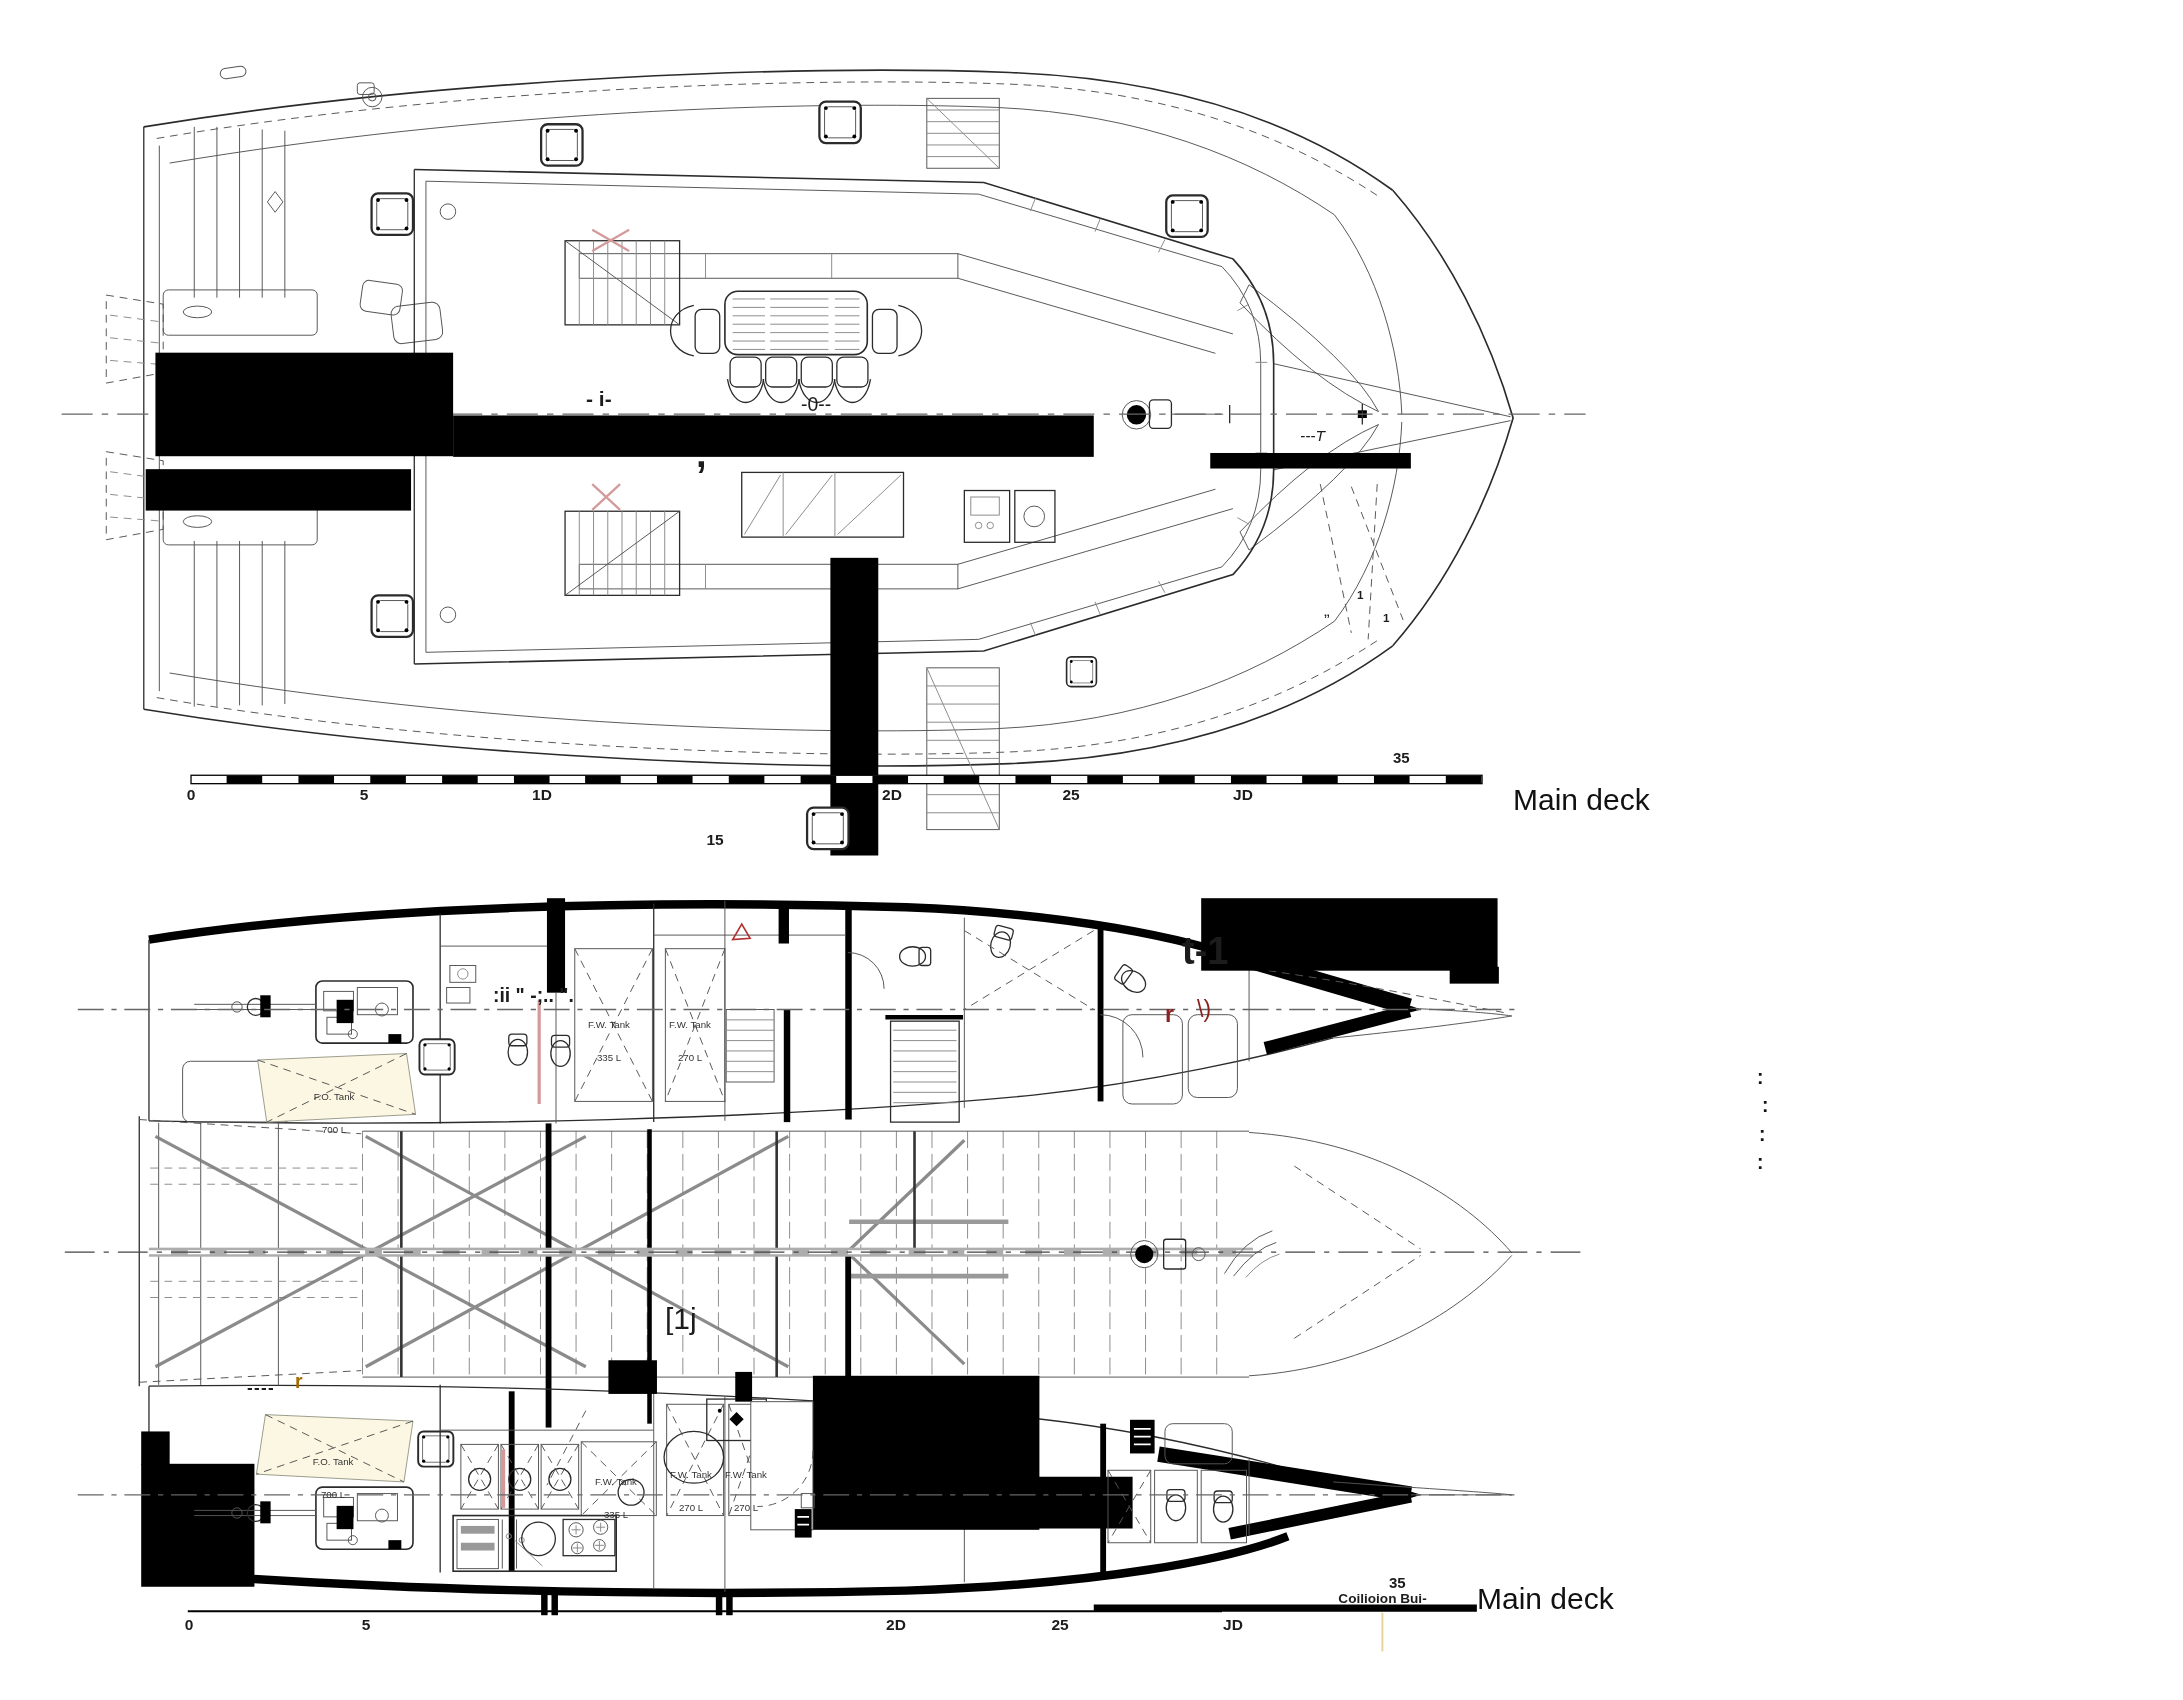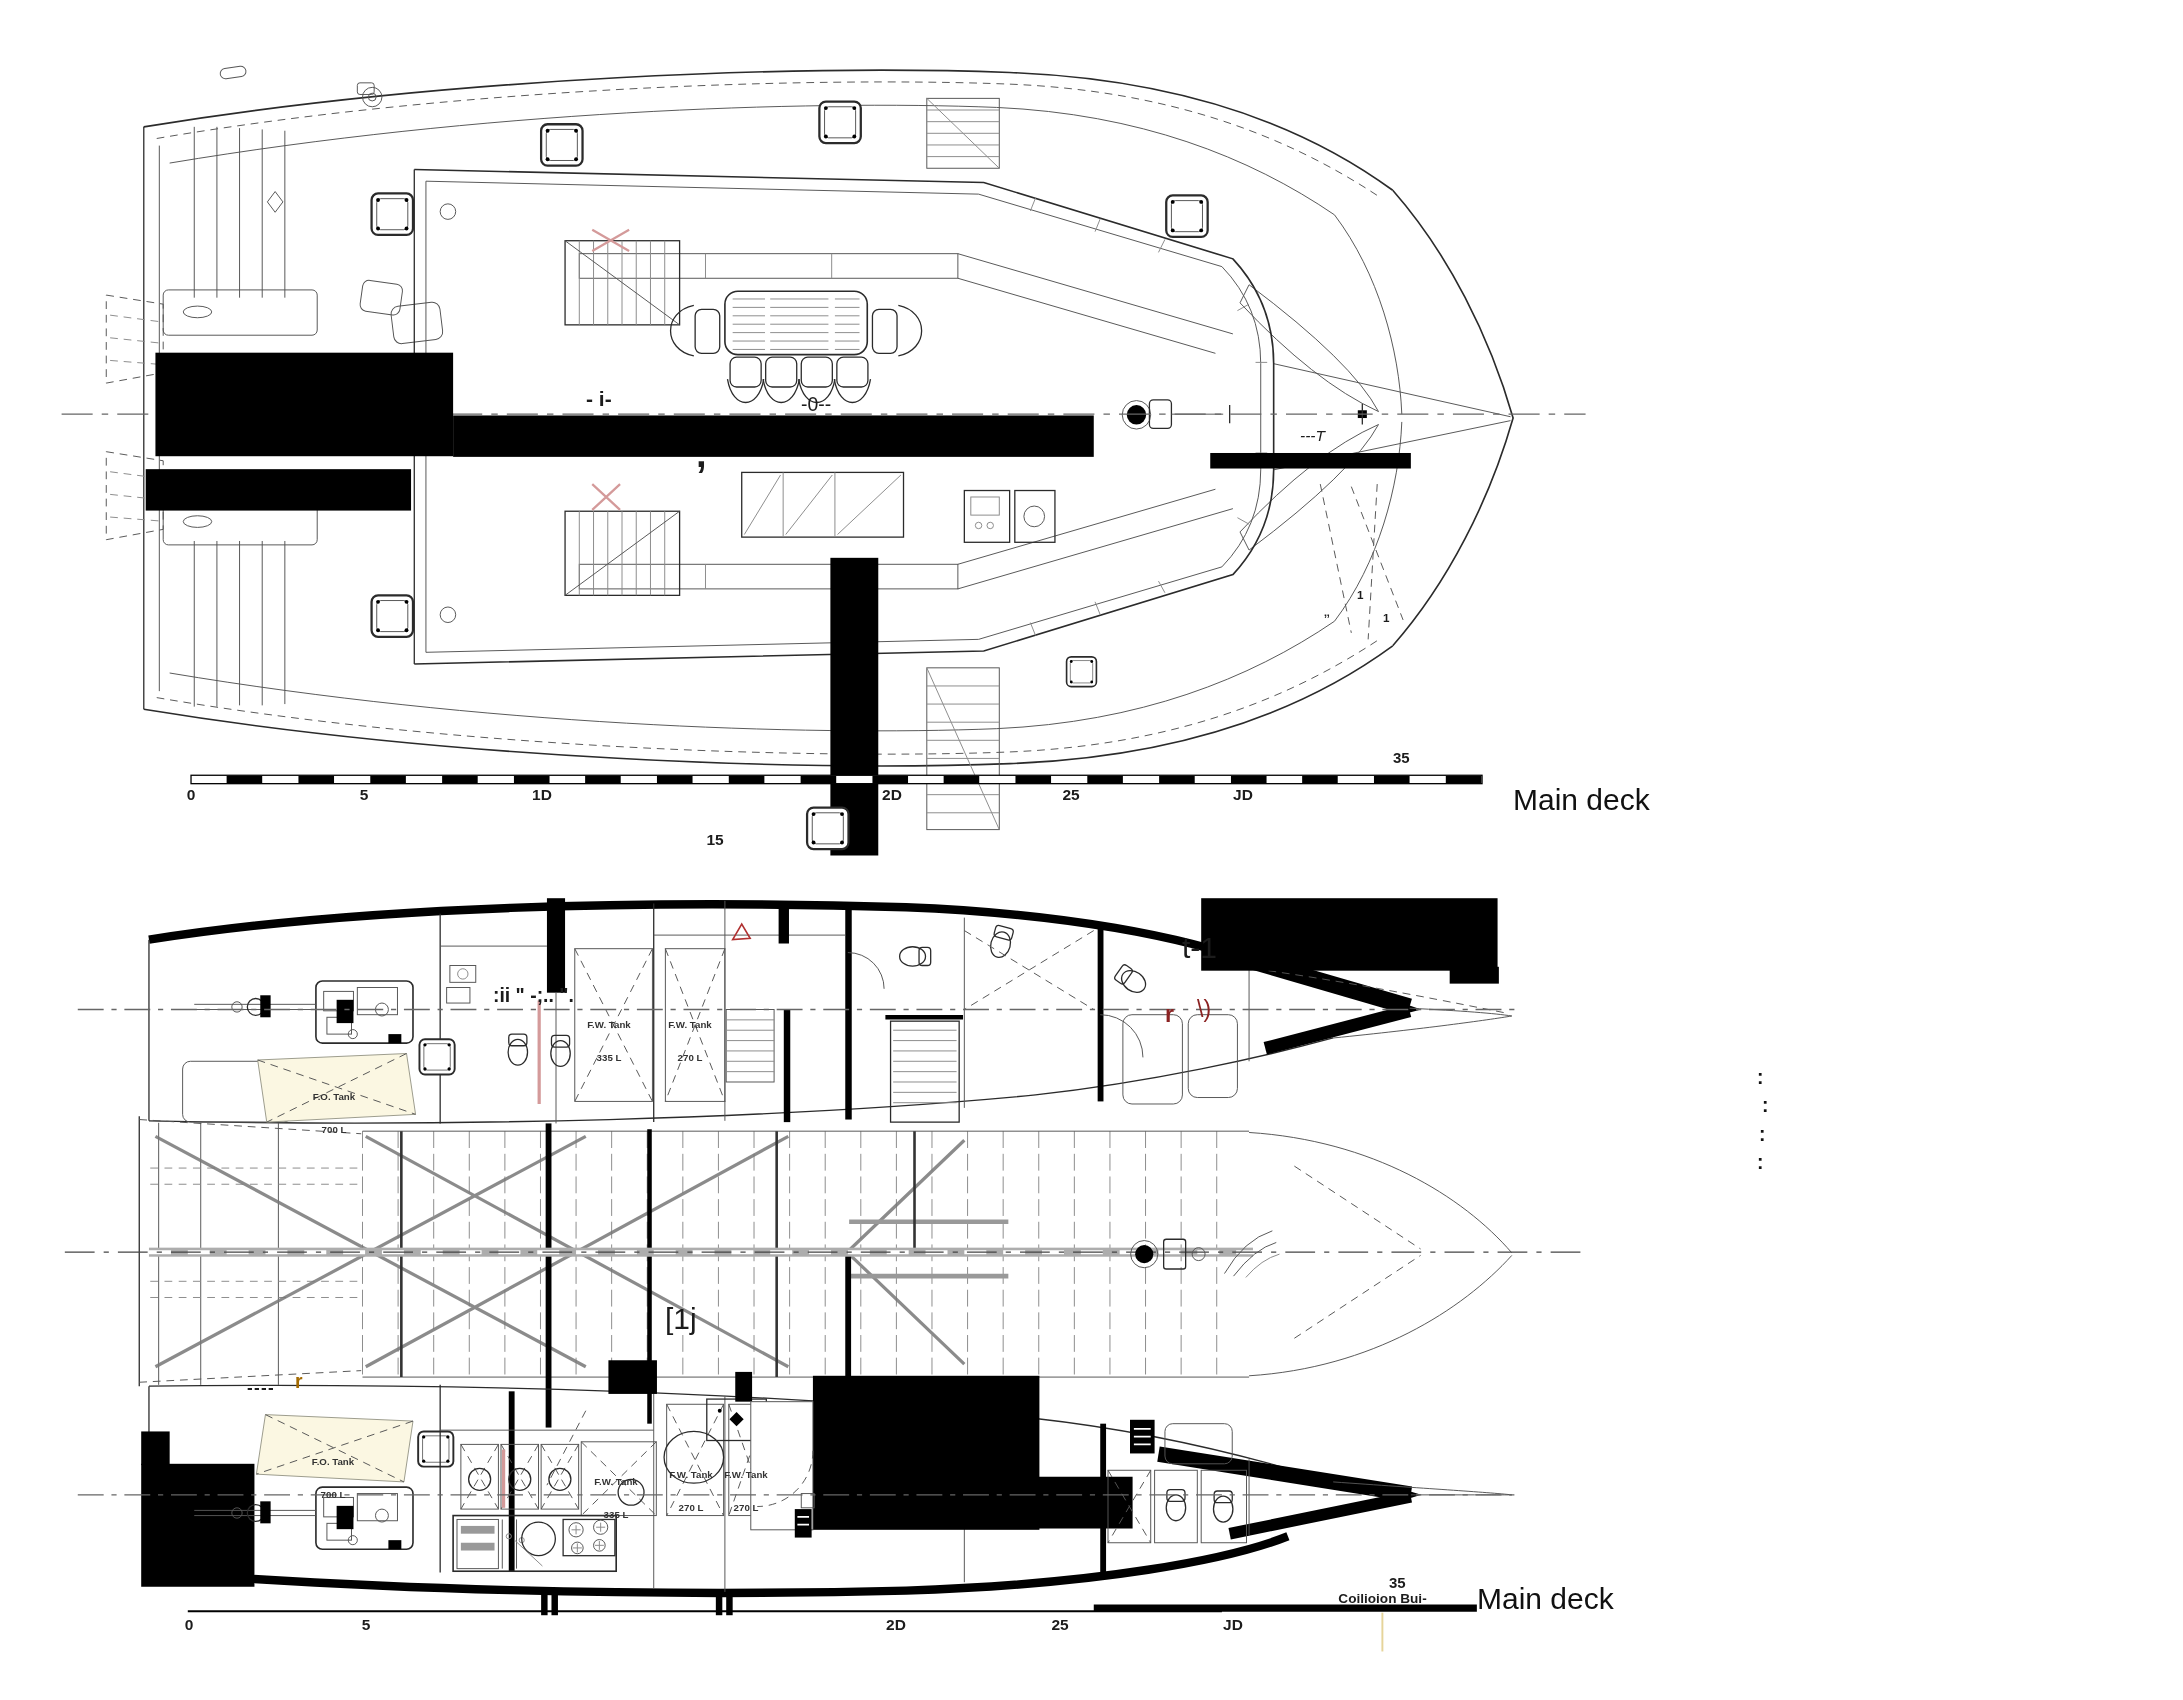--- a/index.html
+++ b/index.html
@@ -11,21 +11,21 @@
   .ln15{stroke:#555;stroke-width:1.5;fill:none}
   .lt{stroke:#8a8a8a;stroke-width:1.5;fill:none}
   .thk{stroke:#000;fill:none}
   .blk{fill:#000;stroke:none}
   .dsh{stroke-dasharray:12 9}
   .pink{stroke:#d49a9a;fill:none}
   .red{stroke:#b03030;fill:none}
   .tank{fill:#fbf7e2;stroke:#9a9a8a;stroke-width:1.5}
   .t{position:absolute;color:#1c1c1c;white-space:pre;line-height:1.05;}
   .rl{width:32px;text-align:center;font-size:15.5px;font-weight:bold;}
-  .tkl{font-size:9.7px;font-weight:bold;text-align:center;line-height:11px;color:#333;width:78px;}
+  .tkl{font-size:9.7px;font-weight:normal;text-align:center;line-height:11px;color:#333;width:78px;}
   .title{font-size:30px;color:#111;}
   .dot{font-size:19.4px;font-weight:bold;color:#111;}
 </style>
 </head>
 <body>
 
 <div id="canvas">
 
 <svg width="2183" height="1700" viewBox="0 0 3373 2627">
   <defs>
@@ -426,21 +426,21 @@
 <div class="t title" style="left:1477px;top:1583px">Main deck</div>
 <div class="t" style="left:1389px;top:1575px;font-size:15px;font-weight:bold">35</div>
 <div class="t" style="left:1318px;top:1592px;width:129px;text-align:center;font-size:13.6px;font-weight:bold">Coilioion Bui-</div>
 
 <div class="t rl" style="left:173px;top:1617px">0</div>
 <div class="t rl" style="left:350px;top:1617px">5</div>
 <div class="t rl" style="left:880px;top:1617px">2D</div>
 <div class="t rl" style="left:1044px;top:1617px">25</div>
 <div class="t rl" style="left:1217px;top:1617px">JD</div>
 
-<div class="t" style="left:1182px;top:932px;font-size:30px;font-weight:normal">t-1</div>
+<div class="t" style="left:1182px;top:932px;font-size:38px;font-weight:bold">t-1</div>
 <div class="t" style="left:493px;top:985px;font-size:19.4px;font-weight:bold">:ii " -;.. ".</div>
 <div class="t" style="left:1165px;top:1002px;font-size:23px;font-weight:bold;color:#8b2222">r</div>
 <div class="t" style="left:1197px;top:997px;font-size:23px;color:#8b2222">\)</div>
 <div class="t" style="left:665px;top:1303px;font-size:30px">[1j</div>
 <div class="t" style="left:247px;top:1379px;font-size:17px;font-weight:bold;letter-spacing:1.3px">----</div>
 <div class="t" style="left:295px;top:1371px;font-size:19.4px;font-weight:bold;color:#a36a00">r</div>
 
 <div class="t dot" style="left:1757px;top:1067px">:</div>
 <div class="t dot" style="left:1762px;top:1095px">:</div>
 <div class="t dot" style="left:1759px;top:1124px">:</div>

